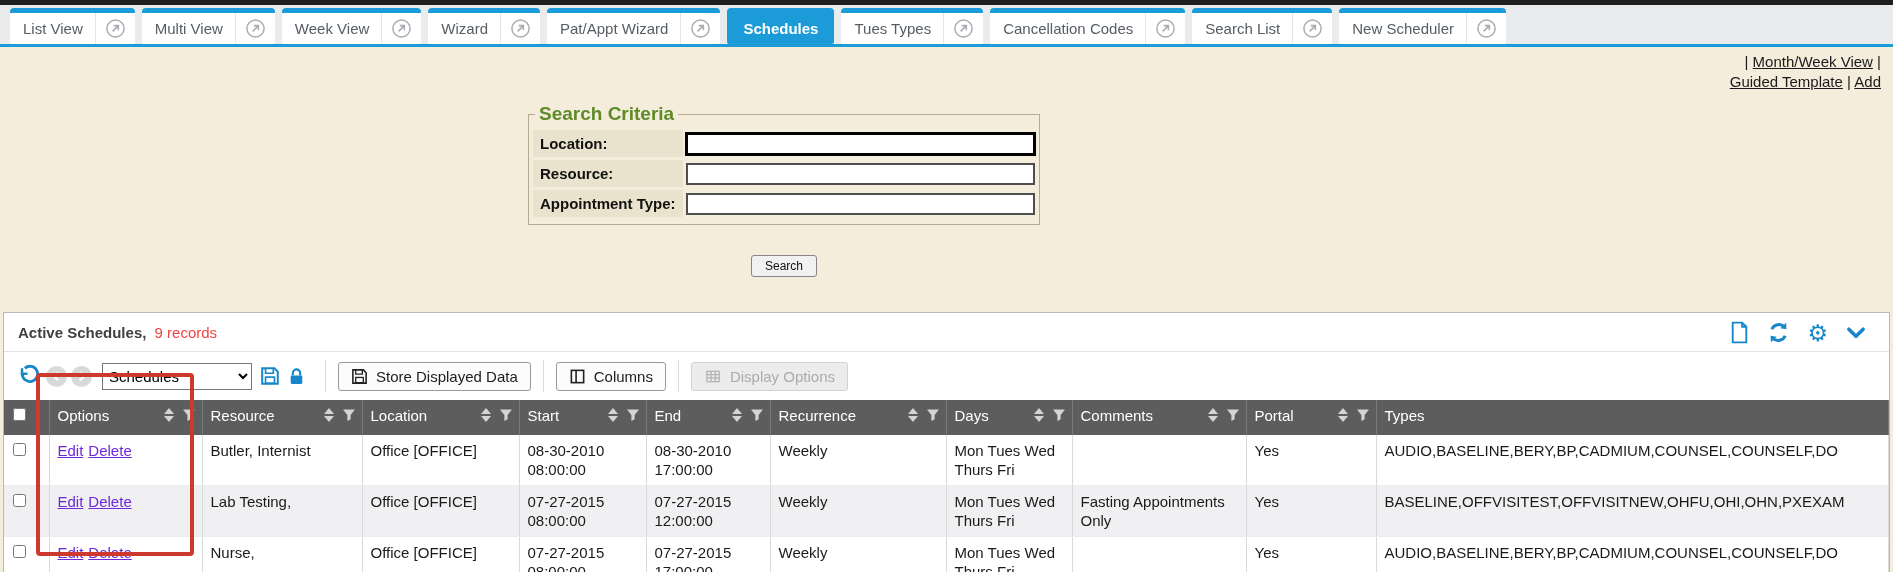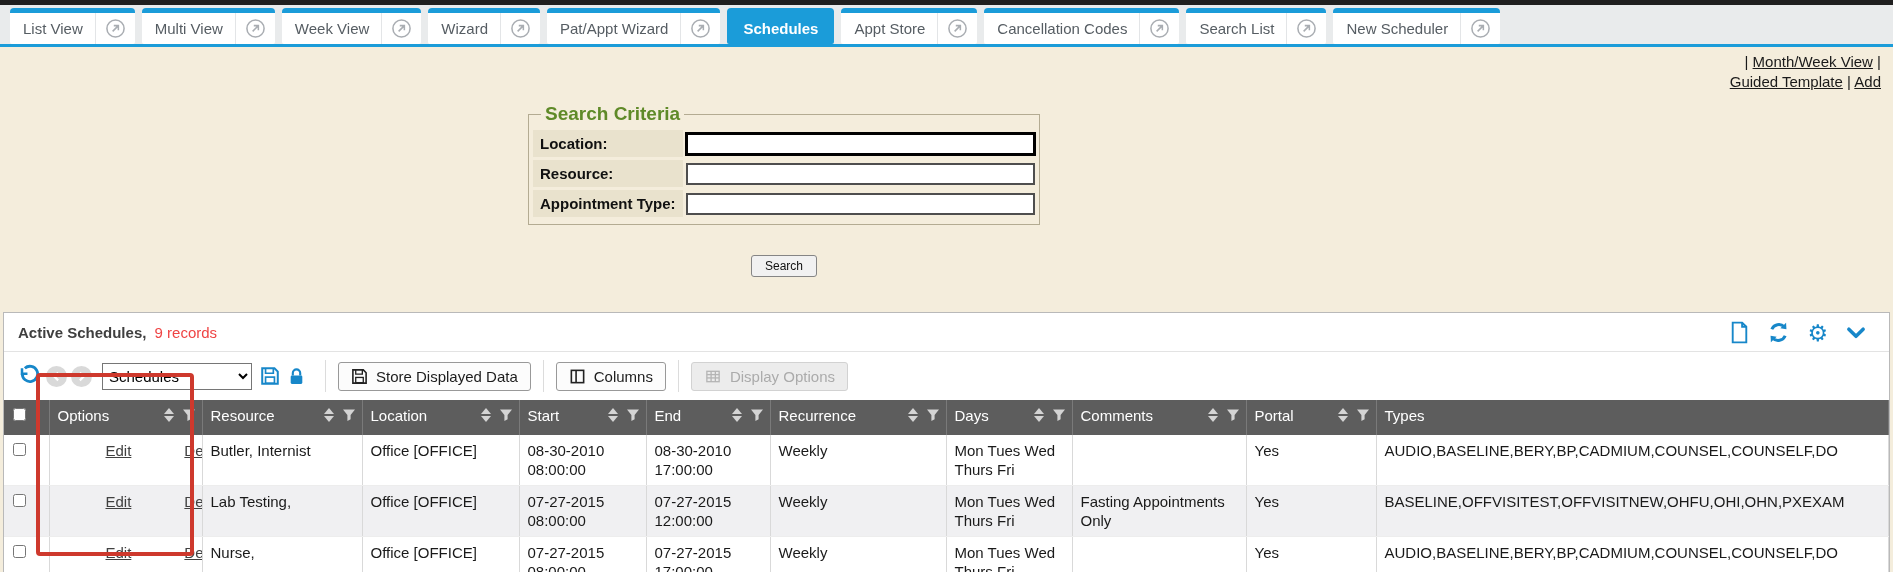--- a/index.html
+++ b/index.html
@@ -30,21 +30,21 @@
     background:#1b9cd9; border-top-color:#1b9cd9; color:#fff; font-weight:bold;
     padding:0 16px;
   }
   .tab.active .tab-label { padding-right:0; }
   
   .beige { position:relative; height:265px; }
   .toplinks { text-align:right; padding:5px 12px 0; font-size:15px; color:#1a1a1a; line-height:20px; }
   .toplinks a { color:#1a1a1a; text-decoration:underline; cursor:pointer; }
   .criteria { position:absolute; left:528px; top:56px; width:512px; }
   fieldset.crit-fs { border:1px solid #b3ab92; padding:2px 4px 4px; margin:0; }
-  legend.crit-legend { color:#5f8a28; font-weight:bold; font-size:19px; padding:0 4px; margin-left:8px; }
+  legend.crit-legend { color:#5f8a28; font-weight:bold; font-size:19px; padding:0 4px; margin-left:2px; }
   table.crit { width:100%; border-collapse:separate; border-spacing:0 3px; }
   td.lbl { background:#e9e2cd; font-weight:bold; font-size:15px; padding:5px 7px; width:128px; white-space:nowrap; color:#111; }
   td.inp { padding:0 0 0 3px; }
   .crit-input { width:100%; height:22px; border:2px solid #4e4e4e; background:#fff; }
   .crit-input.focused { border:2px solid #000; box-shadow:0 0 0 1px #000; }
   .searchrow { position:absolute; left:528px; top:208px; width:512px; text-align:center; }
   .search-btn {
     font-family:"Liberation Sans",sans-serif; font-size:12px; padding:3px 13px;
     background:#f1f1f1; border:1px solid #858585; border-radius:3px; color:#111; cursor:pointer;
   }
@@ -83,21 +83,21 @@
   .sort { display:inline-flex; flex-direction:column; gap:2px; cursor:pointer; }
   .sort i { display:block; width:0; height:0; border-left:5px solid transparent; border-right:5px solid transparent; }
   .sort .up { border-bottom:6px solid #d4d4d4; }
   .sort .down { border-top:6px solid #d4d4d4; }
   table.grid td {
     padding:6px 8px; border-right:1px solid #d9d9d9; border-bottom:1px solid #ededed;
     vertical-align:top; color:#1a1a1a; line-height:19px; overflow:hidden;
   }
   tr.alt td { background:#f0f0f2; }
   td.types-cell { white-space:nowrap; }
-  a.rowlink { color:#404040; text-decoration:underline; cursor:pointer; margin-right:5px;margin-left:48px; }
+  a.rowlink { color:#6d28d9; text-decoration:underline; cursor:pointer; margin-right:5px; }
   .cb { margin:2px 0 0 1px; }
   td.cb-cell, th.cb-col { padding-left:9px; }
   
   .red-box {
     position:absolute; left:36px; top:373px; width:158px; height:183px;
     border:4px solid #ce392d; border-radius:4px; z-index:50; pointer-events:none;
   }
 </style>
 </head>
 <body>
@@ -147,21 +147,21 @@
         <svg width="21" height="21" viewBox="0 0 22 22">
           <circle cx="11" cy="11" r="9" fill="none" stroke="#a9adb2" stroke-width="1.6"></circle>
           <path d="M8 14l6-6M9.2 8H14v4.8" fill="none" stroke="#a9adb2" stroke-width="1.6"></path>
         </svg>
       </span>
   </div>
   <div class="tab active">
     <span class="tab-label">Schedules</span>
   </div>
   <div class="tab">
-    <span class="tab-label">Appt Store</span>
+    <span class="tab-label">Tues Types</span>
     <span class="tab-icon">
         <svg width="21" height="21" viewBox="0 0 22 22">
           <circle cx="11" cy="11" r="9" fill="none" stroke="#a9adb2" stroke-width="1.6"></circle>
           <path d="M8 14l6-6M9.2 8H14v4.8" fill="none" stroke="#a9adb2" stroke-width="1.6"></path>
         </svg>
       </span>
   </div>
   <div class="tab">
     <span class="tab-label">Cancellation Codes</span>
     <span class="tab-icon">

